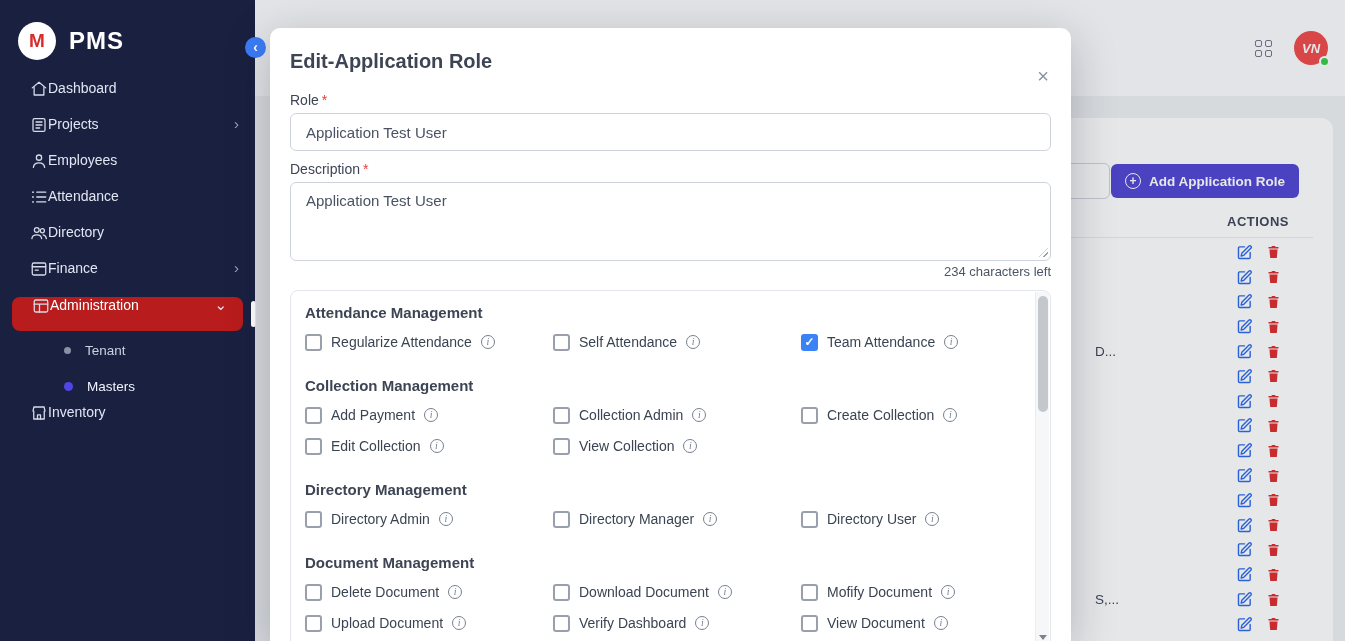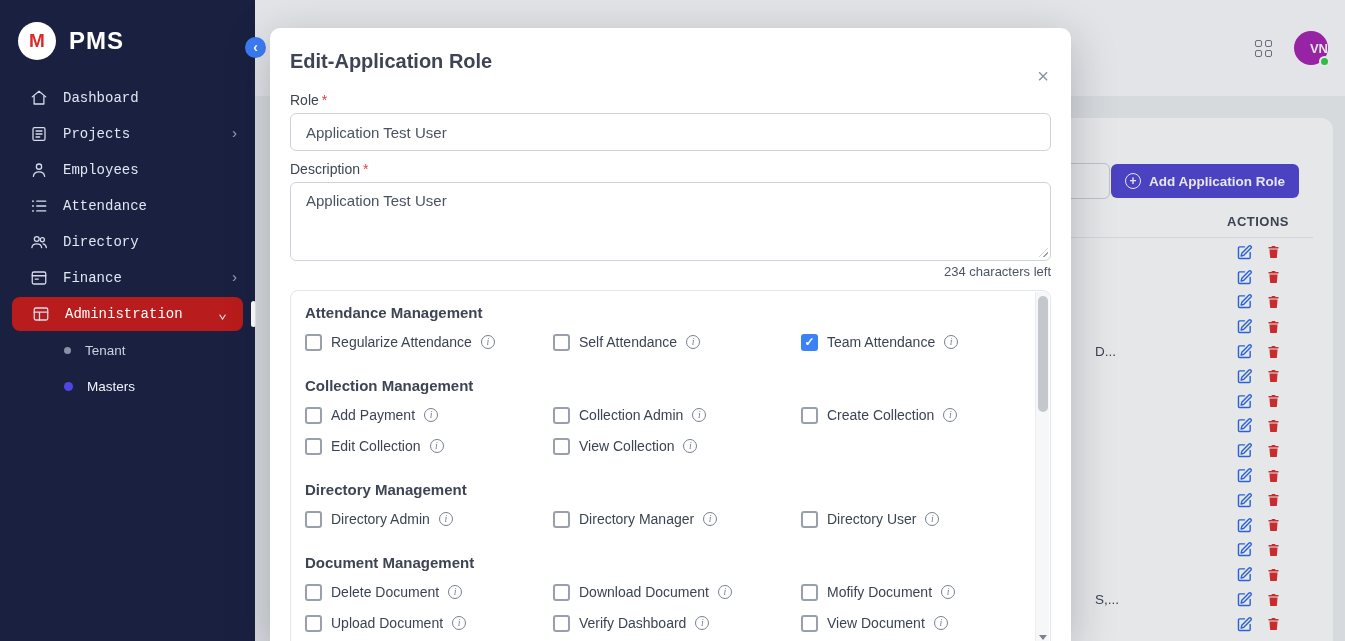--- a/index.html
+++ b/index.html
@@ -4,38 +4,38 @@
 <style>
   * {margin:0; padding:0; box-sizing:border-box;}
   html,body {width:1345px; height:641px; overflow:hidden;}
   body {font-family:"Liberation Sans",sans-serif; background:#eef0f2; position:relative;}
 
   
   .sidebar {position:absolute; left:0; top:0; width:255px; height:641px; background:#1a2040; z-index:20; color:#e2e6f3;}
   .logo-row {display:flex; align-items:center; gap:13px; padding:22px 18px 20px;}
   .logo-circle {width:38px; height:38px; border-radius:50%; background:#fff; display:flex; align-items:center; justify-content:center; color:#d92b2b; font-weight:bold; font-size:19px;}
   .logo-text {font-size:24px; font-weight:bold; color:#fff; letter-spacing:1px;}
-  .nav-item {height:36px; display:flex; align-items:center; gap:15px; padding:0 16px 0 30px; font-size:14px; color:#e2e6f3; cursor:pointer; position:relative;font-family:Liberation Mono, monospace;}
+  .nav-item {height:36px; display:flex; padding:0 16px 0 30px; font-size:14px; color:#e2e6f3; cursor:pointer; position:relative;}
   .nav-icon {width:18px; height:18px; display:flex; flex:none;}
   .nav-icon svg {width:18px; height:18px; stroke:#d8dcea; fill:none; stroke-width:1.7; stroke-linecap:round; stroke-linejoin:round;}
   .chev {margin-left:auto; color:#9aa1b9; font-size:15px; line-height:1;}
   .nav-item.active {background:#b91c1c; margin:1px 12px; border-radius:8px; padding-left:20px; height:34px; color:#fff;}
   .nav-item.active .chev {color:#e8eaf9;}
   .active-indicator {position:absolute; right:-13px; top:4px; width:5px; height:26px; background:#ffffff; border-radius:3px;}
   .nav-sub {height:36px; display:flex; align-items:center; gap:14px; padding-left:64px; font-size:13.5px; color:#ccd1e1; cursor:pointer;}
   .bullet {width:7px; height:7px; border-radius:50%; background:#8a90a5; flex:none;}
   .nav-sub.selected .bullet {width:9px; height:9px; background:#4f46e5;}
   .nav-sub.selected {color:#f1f2fb;}
 
   
   .header {position:absolute; left:255px; top:0; right:0; height:96px; background:#fbfcfd; z-index:5;}
   .header-icons {position:absolute; right:17px; top:31px; height:34px; display:flex; align-items:center; gap:22px;}
   .grid-icon {width:17px; height:17px; display:grid; grid-template-columns:7px 7px; grid-template-rows:7px 7px; gap:3px; cursor:pointer;}
   .grid-icon span {border:1.7px solid #6b7280; border-radius:2px;}
-  .avatar {position:relative; width:34px; height:34px; border-radius:50%; background:#a21caf; color:#fff; font-size:13px; font-weight:bold; display:flex; align-items:center; justify-content:flex-end; cursor:pointer;}
+  .avatar {position:relative; width:34px; height:34px; border-radius:50%; background:#ef4444; color:#fff; font-size:13px; font-weight:bold; display:flex; align-items:center; justify-content:center; cursor:pointer;font-style:italic;}
   .status-dot {position:absolute; right:-2px; bottom:-2px; width:11px; height:11px; background:#2ecc40; border:2px solid #fff; border-radius:50%;}
   .collapse-btn {position:absolute; left:245px; top:37px; width:21px; height:21px; border-radius:50%; background:#3b7cf6; color:#fff; font-size:14px; font-weight:bold; display:flex; align-items:center; justify-content:center; z-index:60; cursor:pointer; line-height:1; padding-bottom:2px;}
 
   .card {position:absolute; left:271px; top:118px; right:12px; height:560px; background:#fff; border-radius:12px; z-index:6;}
   .search-box {position:absolute; top:45px; right:223px; width:300px; height:36px; background:#fff; border:1px solid #cfd4dc; border-radius:6px;}
   .add-btn {position:absolute; top:46px; right:34px; height:34px; padding:0 14px; display:flex; align-items:center; gap:8px; background:#4b3fd2; color:#fff; border:none; border-radius:6px; font-size:13.5px; font-weight:bold; cursor:pointer; font-family:inherit;}
   .plus-icon {width:16px; height:16px; border:1.5px solid #fff; border-radius:50%; display:flex; align-items:center; justify-content:center; font-size:12px; font-weight:bold; line-height:1; flex:none;}
   .actions-head {position:absolute; top:96px; right:44px; font-size:13px; font-weight:bold; color:#374151; letter-spacing:0.5px;}
   .head-divider {position:absolute; top:119px; left:20px; right:20px; height:1px; background:#e8eaee;}
   .rows {position:absolute; top:122px; left:0; right:0;}
@@ -152,20 +152,30 @@
       <span class="active-indicator"></span>
     </div>
     <div class="nav-sub">
       <span class="bullet"></span>
       <span>Tenant</span>
     </div>
     <div class="nav-sub selected">
       <span class="bullet"></span>
       <span>Masters</span>
     </div>
+    <div class="nav-item">
+      <span class="nav-icon">
+          <svg viewBox="0 0 24 24">
+            <path d="M4 9.5 5.2 4h13.6L20 9.5"></path>
+            <path d="M5 9.5V20h14V9.5"></path>
+            <path d="M10 20v-5.5h4V20"></path>
+          </svg>
+        </span>
+      <span>Inventory</span>
+    </div>
   </div>
 </div>
 
 <div class="header">
   <div class="header-icons">
     <div class="grid-icon">
         <span></span>
         <span></span>
         <span></span>
         <span></span>

